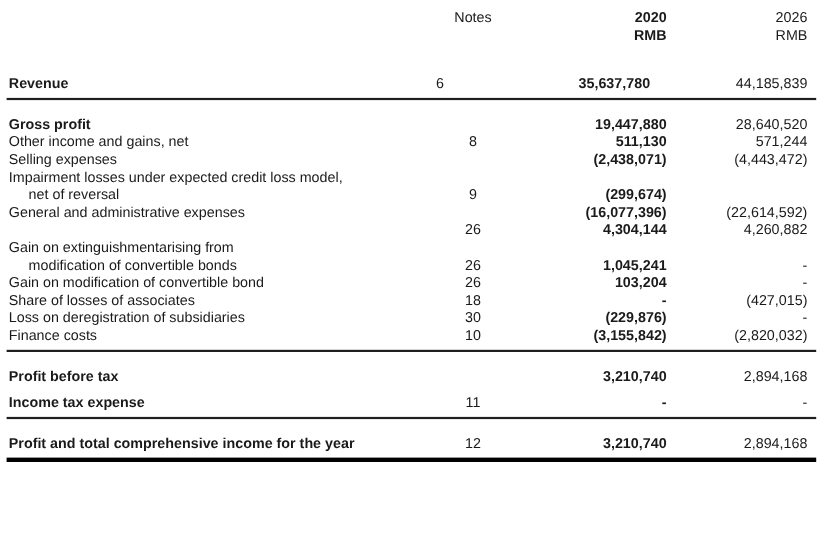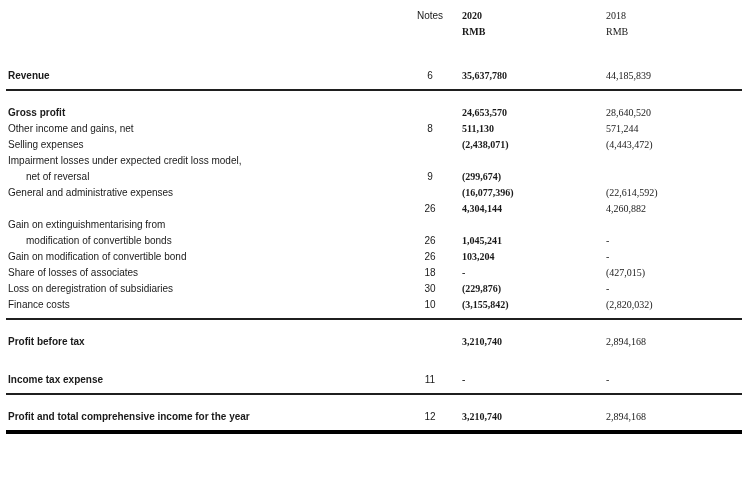--- a/index.html
+++ b/index.html
@@ -10,45 +10,45 @@
   body {
     width: 748px;
     height: 491px;
     font-family: "Liberation Sans", sans-serif;
     color: #1a1a1a;
     overflow: hidden;
   }
   .statement {
     margin: 0 6px;
     padding-top: 8px;
-    font-size: 10px;
+    font-size: 13px;
     line-height: 16px;
   }
   .row {
     display: grid;
     grid-template-columns: 1fr 64px 144px 128px;
     align-items: end;
     padding-right: 8px;
   }
   .cell.label { padding-left: 2px; }
   .cell.note  { text-align: center; }
-  .cell.val   { text-align: left; font-family: Liberation Serif, serif; }
+  .cell.val   { text-align: right; }
   .cell.v2020 { font-weight: 700; }
   .bold-row .cell.label { font-weight: 700; }
   .indent { padding-left: 18px; }
 
   
   .header-row { align-items: start; }
   .header-row .col-2020 { font-weight: 700; }
 
   
   .gap-sm { margin-top: 14px; }
   .gap-md { margin-top: 19px; }
-  .gap-lg { margin-top: 22px; }
-  .gap-xl { margin-top: 28px; }
+  .gap-lg { margin-top: 8px; }
+  .gap-xl { margin-top: 28px; gap: 15px; }
 
   
   .rule {
     height: 0;
     border-top: 2px solid #1f1f1f;
     margin-top: 5px;
   }
   .rule.thick {
     border-top: 4px solid #000000;
   }
@@ -59,41 +59,41 @@
 <div class="statement">
 
   <div class="row header-row">
     <div class="cell label"></div>
     <div class="cell note">Notes</div>
     <div class="cell val col-2020">
       <div>2020</div>
       <div>RMB</div>
     </div>
     <div class="cell val col-2019">
-      <div>2018</div>
+      <div>2026</div>
       <div>RMB</div>
     </div>
   </div>
 
   <div>
       <div class="row gap-xl bold-row">
     <div class="cell label">
           <div>Revenue</div>
         </div>
     <div class="cell note">6</div>
     <div class="cell val v2020">35,637,780</div>
     <div class="cell val v2019">44,185,839</div>
   </div>
       <div class="rule"></div>
       <div class="row gap-sm bold-row">
     <div class="cell label">
           <div>Gross profit</div>
         </div>
     <div class="cell note"></div>
-    <div class="cell val v2020">24,653,570</div>
+    <div class="cell val v2020">19,447,880</div>
     <div class="cell val v2019">28,640,520</div>
   </div>
       <div class="row">
     <div class="cell label">
           <div>Other income and gains, net</div>
         </div>
     <div class="cell note">8</div>
     <div class="cell val v2020">511,130</div>
     <div class="cell val v2019">571,244</div>
   </div>

